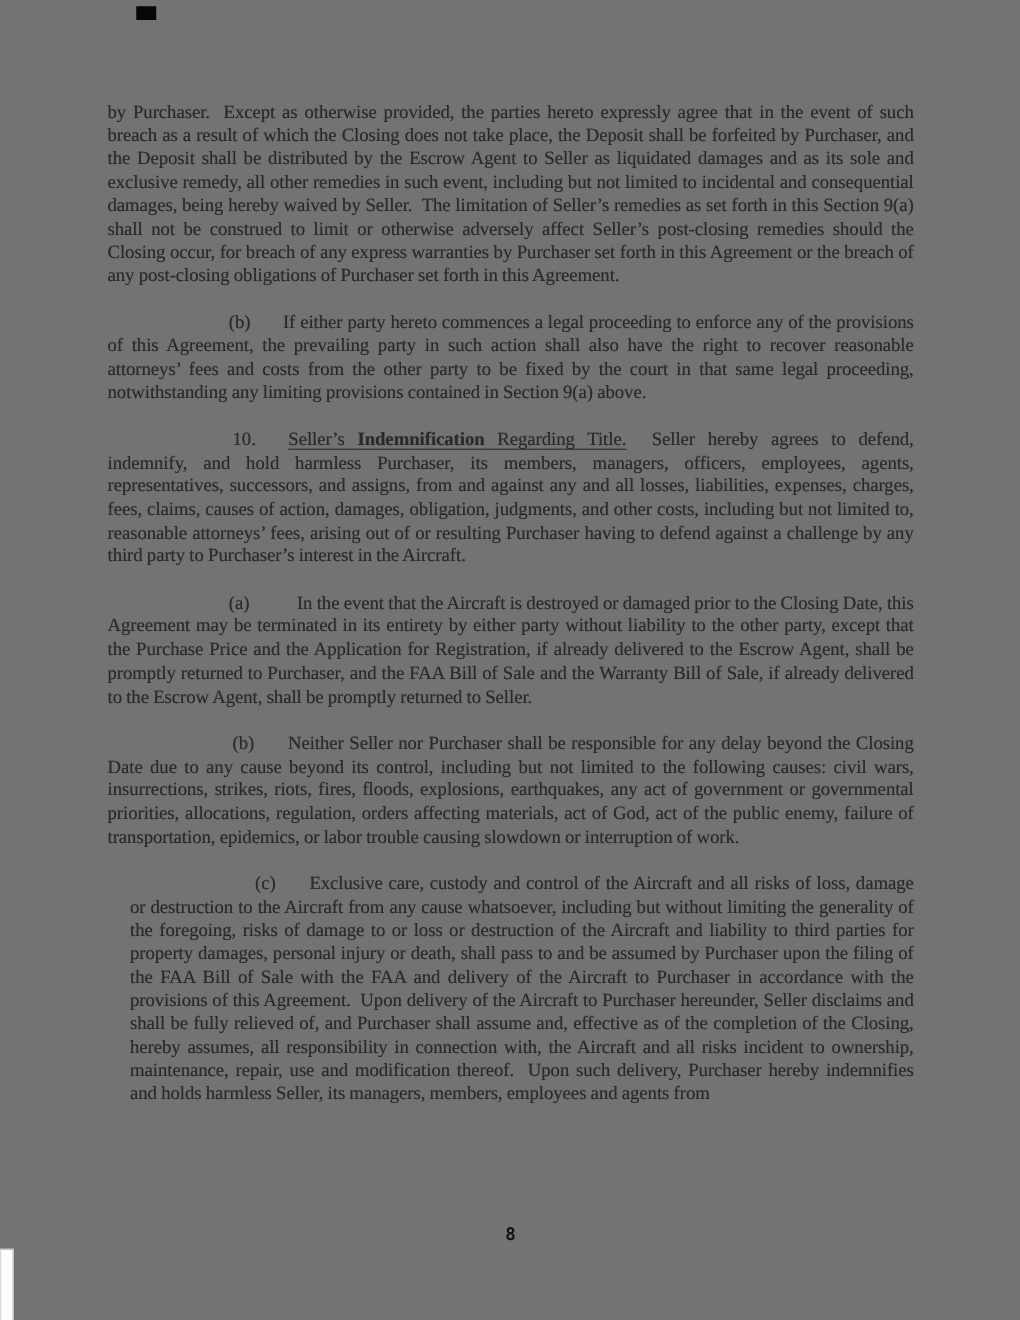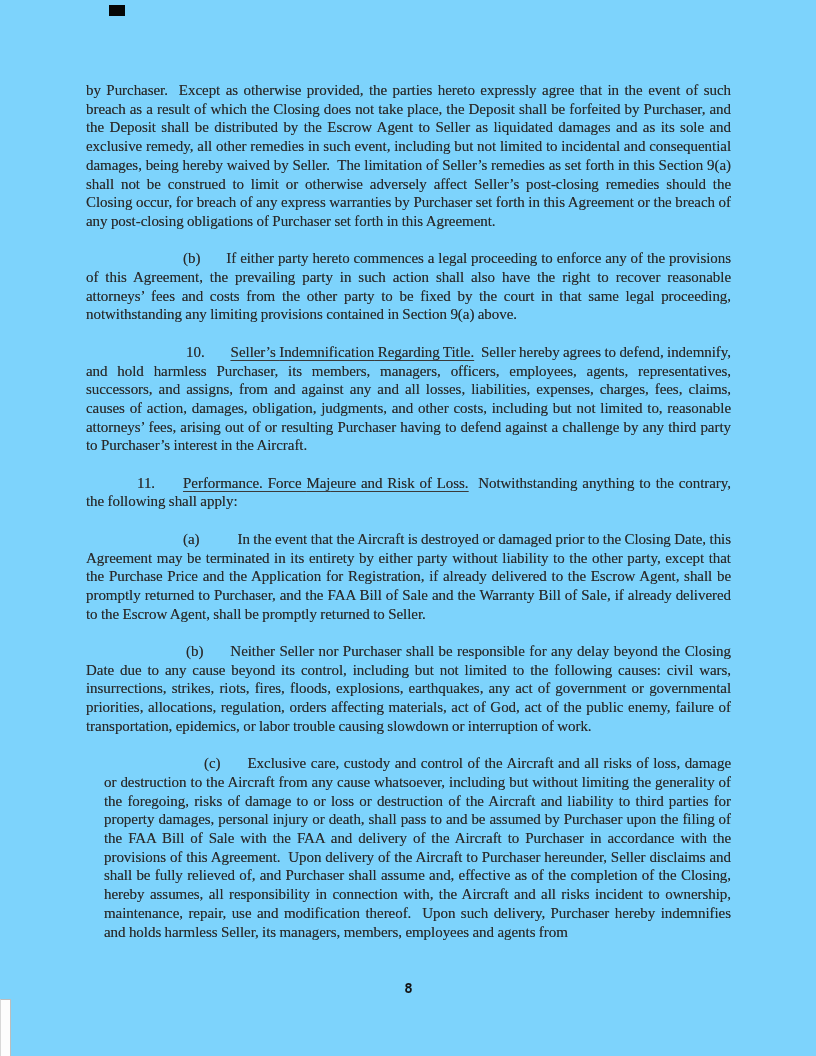--- a/index.html
+++ b/index.html
@@ -3,37 +3,37 @@
 <meta charset="utf-8">
 <style>
   html, body { margin: 0; padding: 0; background: #ffffff; }
   body {
     width: 816px; height: 1056px;
     position: relative; overflow: hidden;
     font-family: "Liberation Serif", serif;
   }
   .page {
     position: absolute; inset: 0;
-    background: #7dd3fc;
+    background: #737373;
     color: #2a2a2a;
   }
   .doc {
     position: absolute;
     left: 86px; top: 81px; width: 645px;
     font-size: 15px;
     line-height: 18.7px;
     text-align: justify;
     letter-spacing: -0.05px;
     word-spacing: -0.3px;
     color: #2a2a2a;
     text-shadow: 0 0 0.6px rgba(42,42,42,0.55);
   }
   .para { margin: 0 0 18.7px 0; }
   .para:last-child { margin-bottom: 0; margin-left: 18px; }
-  .b { font-weight: normal; }
+  .b { font-weight: bold; }
   .u {
     text-decoration: underline;
     text-decoration-thickness: 1.4px;
     text-underline-offset: 3px;
     text-decoration-color: #3a3a3a;
   }
   .tab { display: inline-block; }
   .page-number {
     position: absolute;
     left: 86px; width: 645px; top: 980px;
@@ -62,20 +62,19 @@
 </style>
 </head>
 <body>
 
 <div class="page">
   <div class="scan-mark-top"></div>
   <main class="doc" id="paragraphs">
       <p class="para"><span>by Purchaser.&nbsp; Except as otherwise provided, the parties hereto expressly agree that in the event of such breach as a result of which the Closing does not take place, the Deposit shall be forfeited by Purchaser, and the Deposit shall be distributed by the Escrow Agent to Seller as liquidated damages and as its sole and exclusive remedy, all other remedies in such event, including but not limited to incidental and consequential damages, being hereby waived by Seller.&nbsp; The limitation of Seller’s remedies as set forth in this Section 9(a) shall not be construed to limit or otherwise adversely affect Seller’s post-closing remedies should the Closing occur, for breach of any express warranties by Purchaser set forth in this Agreement or the breach of any post-closing obligations of Purchaser set forth in this Agreement.</span></p>
       <p class="para" style="text-indent: 97px;"><span>(b)</span><span class="tab" style="width: 26px;"></span><span>If either party hereto commences a legal proceeding to enforce any of the provisions of this Agreement, the prevailing party in such action shall also have the right to recover reasonable attorneys’ fees and costs from the other party to be fixed by the court in that same legal proceeding, notwithstanding any limiting provisions contained in Section 9(a) above.</span></p>
       <p class="para" style="text-indent: 100px;"><span>10.</span><span class="tab" style="width: 26px;"></span><span class="u">Seller’s </span><span class="b u">Indemnification</span><span class="u"> Regarding Title.</span><span>&nbsp; Seller hereby agrees to defend, indemnify, and hold harmless Purchaser, its members, managers, officers, employees, agents, representatives, successors, and assigns, from and against any and all losses, liabilities, expenses, charges, fees, claims, causes of action, damages, obligation, judgments, and other costs, including but not limited to, reasonable attorneys’ fees, arising out of or resulting Purchaser having to defend against a challenge by any third party to Purchaser’s interest in the Aircraft.</span></p>
-      <p class="para" style="text-indent: 51px;"><span>11.</span><span class="tab" style="width: 28px;"></span><span class="u">Performance. Force </span><span class="b u">Maj</span><span class="u">eure and Risk of Loss.</span><span>&nbsp; Notwithstanding anything to the contrary, the following shall apply:</span></p>
       <p class="para" style="text-indent: 97px;"><span>(a)</span><span class="tab" style="width: 38px;"></span><span>In the event that the Aircraft is destroyed or damaged prior to the Closing Date, this Agreement may be terminated in its entirety by either party without liability to the other party, except that the Purchase Price and the Application for Registration, if already delivered to the Escrow Agent, shall be promptly returned to Purchaser, and the FAA Bill of Sale and the Warranty Bill of Sale, if already delivered to the Escrow Agent, shall be promptly returned to Seller.</span></p>
       <p class="para" style="text-indent: 100px;"><span>(b)</span><span class="tab" style="width: 27px;"></span><span>Neither Seller nor Purchaser shall be responsible for any delay beyond the Closing Date due to any cause beyond its control, including but not limited to the following causes: civil wars, insurrections, strikes, riots, fires, floods, explosions, earthquakes, any act of government or governmental priorities, allocations, regulation, orders affecting materials, act of God, act of the public enemy, failure of transportation, epidemics, or labor trouble causing slowdown or interruption of work.</span></p>
       <p class="para" style="text-indent: 100px;"><span>(c)</span><span class="tab" style="width: 27px;"></span><span>Exclusive care, custody and control of the Aircraft and all risks of loss, damage or destruction to the Aircraft from any cause whatsoever, including but without limiting the generality of the foregoing, risks of damage to or loss or destruction of the Aircraft and liability to third parties for property damages, personal injury or death, shall pass to and be assumed by Purchaser upon the filing of the FAA Bill of Sale with the FAA and delivery of the Aircraft to Purchaser in accordance with the provisions of this Agreement.&nbsp; Upon delivery of the Aircraft to Purchaser hereunder, Seller disclaims and shall be fully relieved of, and Purchaser shall assume and, effective as of the completion of the Closing, hereby assumes, all responsibility in connection with, the Aircraft and all risks incident to ownership, maintenance, repair, use and modification thereof.&nbsp; Upon such delivery, Purchaser hereby indemnifies and holds harmless Seller, its managers, members, employees and agents from</span></p>
     </main>
   <div class="page-number">8</div>
   <div class="scan-mark-bottom-left"></div>
 </div>
 
 </body></html>

